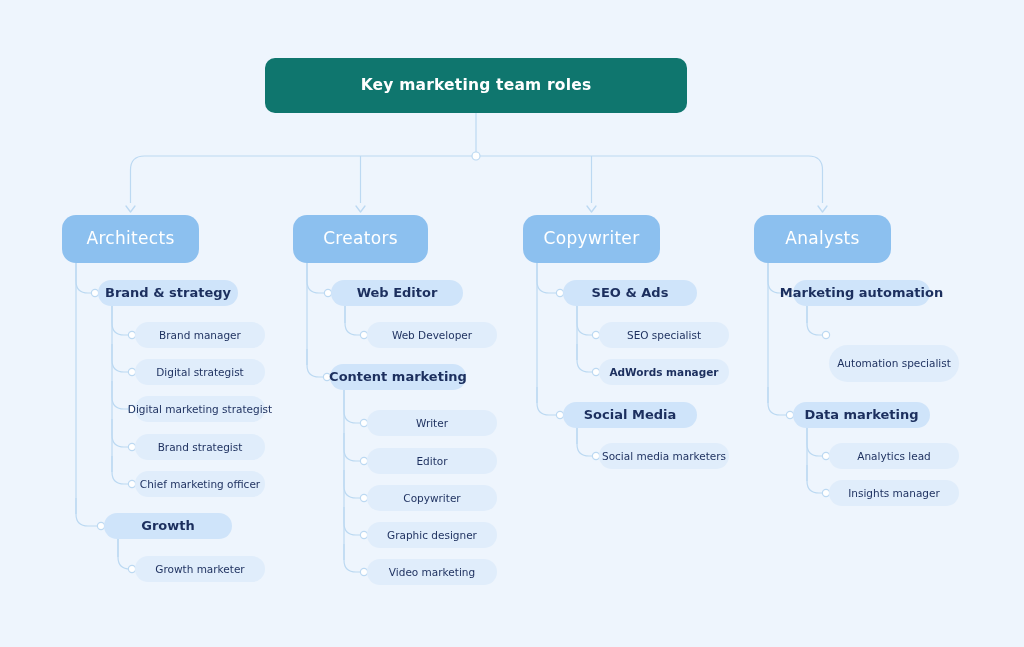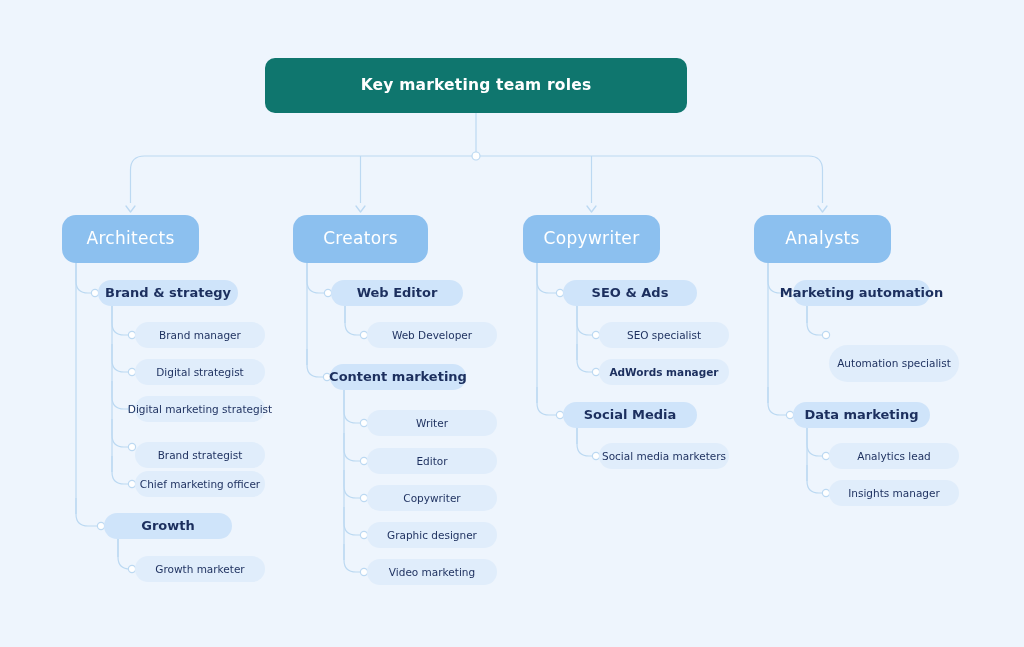--- a/index.html
+++ b/index.html
@@ -155,21 +155,21 @@
       <circle cx="826" cy="493" r="3.6" fill="#ffffff" stroke="#bcd9f2" stroke-width="1.2"></circle>
     </svg>
 
   <div id="nodes">
       <div class="node lvl0" style="left: 265px; top: 58px; width: 422px; height: 55px;">Key marketing team roles</div>
       <div class="node lvl1" style="left: 62px; top: 215px; width: 137px; height: 48px;">Architects</div>
       <div class="node lvl2" style="left: 98px; top: 280px; width: 140px; height: 26px;">Brand &amp; strategy</div>
       <div class="node lvl3" style="left: 135px; top: 322px; width: 130px; height: 26px;">Brand manager</div>
       <div class="node lvl3" style="left: 135px; top: 359px; width: 130px; height: 26px;">Digital strategist</div>
       <div class="node lvl3" style="left: 135px; top: 396px; width: 130px; height: 26px;">Digital marketing strategist</div>
-      <div class="node lvl3" style="left: 135px; top: 434px; width: 130px; height: 26px; margin-top: 8px;">Brand strategist</div>
+      <div class="node lvl3" style="left: 135px; top: 434px; width: 130px; height: 26px;">Brand strategist</div>
       <div class="node lvl3" style="left: 135px; top: 471px; width: 130px; height: 26px;">Chief marketing officer</div>
       <div class="node lvl2" style="left: 104px; top: 513px; width: 128px; height: 26px;">Growth</div>
       <div class="node lvl3" style="left: 135px; top: 556px; width: 130px; height: 26px;">Growth marketer</div>
       <div class="node lvl1" style="left: 293px; top: 215px; width: 135px; height: 48px;">Creators</div>
       <div class="node lvl2" style="left: 331px; top: 280px; width: 132px; height: 26px;">Web Editor</div>
       <div class="node lvl3" style="left: 367px; top: 322px; width: 130px; height: 26px;">Web Developer</div>
       <div class="node lvl2" style="left: 330px; top: 364px; width: 136px; height: 26px;">Content marketing</div>
       <div class="node lvl3" style="left: 367px; top: 410px; width: 130px; height: 26px;">Writer</div>
       <div class="node lvl3" style="left: 367px; top: 448px; width: 130px; height: 26px;">Editor</div>
       <div class="node lvl3" style="left: 367px; top: 485px; width: 130px; height: 26px;">Copywriter</div>

